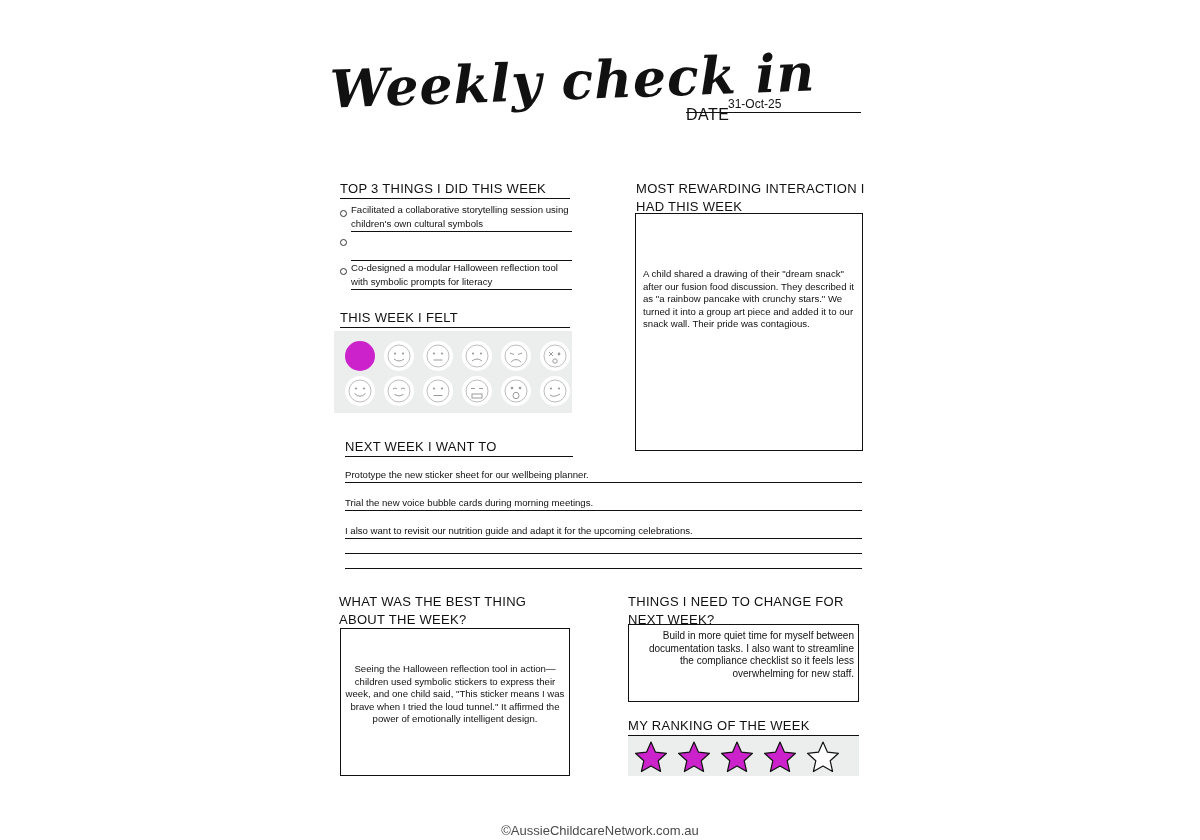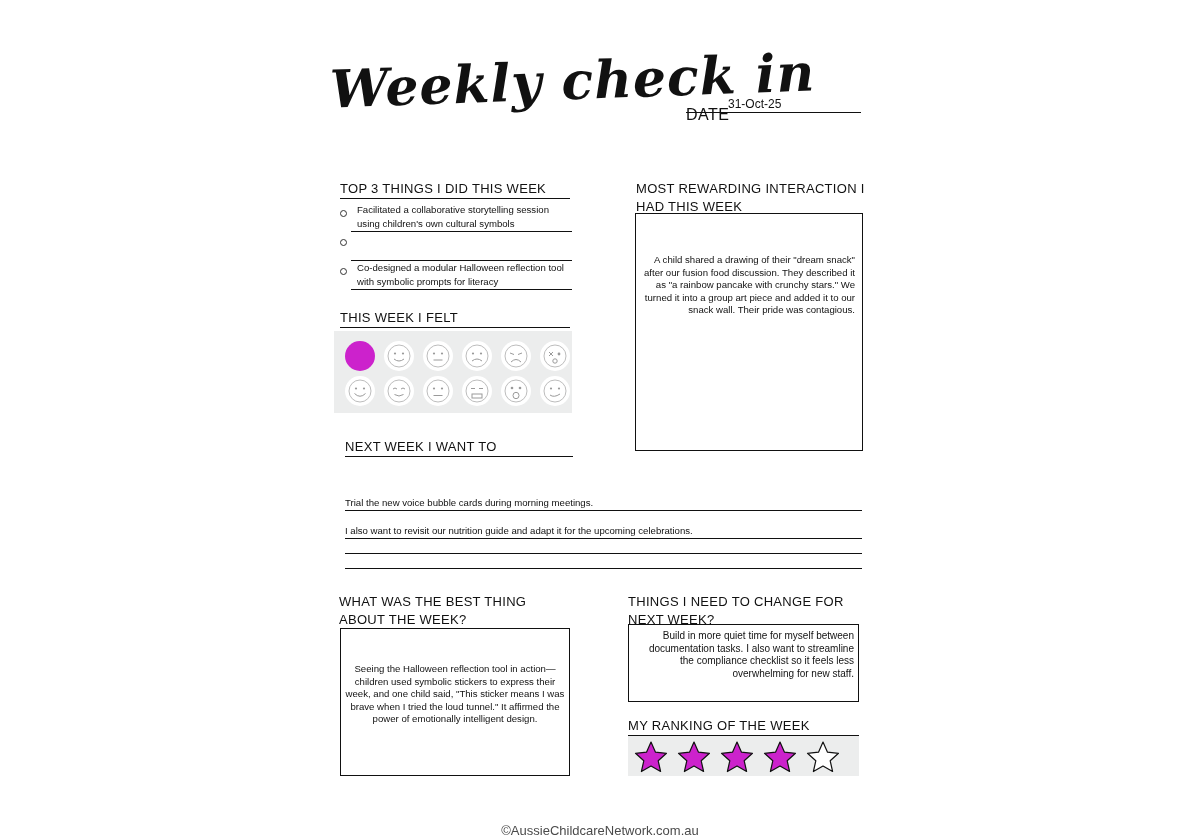--- a/index.html
+++ b/index.html
@@ -87,21 +87,21 @@
     left: 0;
     top: 7px;
     width: 7px;
     height: 7px;
     border: 1px solid #333;
     border-radius: 50%;
     box-sizing: border-box;
   }
   .task .txt {
     display: block;
-    margin-left: 17px;
+    margin-left: 11px;
     font-size: 9.6px;
     line-height: 13.5px;
     color: #111;
   }
   .task .line {
     position: absolute;
     left: 11px;
     right: 0;
     border-bottom: 1px solid #111;
   }
@@ -174,25 +174,25 @@
   }
   #rewarding-box {
     left: 635px;
     top: 213px;
     width: 228px;
     height: 238px;
   }
   #rewarding-text {
     position: absolute;
     left: 643px;
-    top: 254px;
+    top: 268px;
     width: 212px;
     font-size: 9.6px;
     line-height: 12.5px;
-    text-align: right;
+    text-align: left;
     color: #111;
   }
 
   
   #best-head { left: 339px; top: 593px; width: 230px; }
   #best-box {
     left: 340px;
     top: 628px;
     width: 230px;
     height: 148px;
@@ -382,20 +382,24 @@
             <circle cx="19" cy="12.5" r="1.1" fill="#9a9a9a"></circle>
           <path d="M10 19 Q14 22 20 18" fill="none" stroke="#9a9a9a" stroke-width="1"></path>
         </svg>
       </div>
     </div>
   </div>
 
   <div class="sec-head" id="next-head">NEXT WEEK I WANT TO</div>
   <div class="rule" id="next-rule"></div>
 
+  <div class="next-line" style="top:468px;height:15px;">
+    <span class="txt">Prototype the new sticker sheet for our wellbeing planner.</span>
+    <span class="line"></span>
+  </div>
   <div class="next-line" style="top:524px;height:15px;">
     <span class="txt">I also want to revisit our nutrition guide and adapt it for the upcoming celebrations.</span>
     <span class="line"></span>
   </div>
   <div class="next-line" style="top:496px;height:15px;">
     <span class="txt">Trial the new voice bubble cards during morning meetings.</span>
     <span class="line"></span>
   </div>
   <div class="next-blank" style="top:553px;"></div>
   <div class="next-blank" style="top:568px;"></div>

